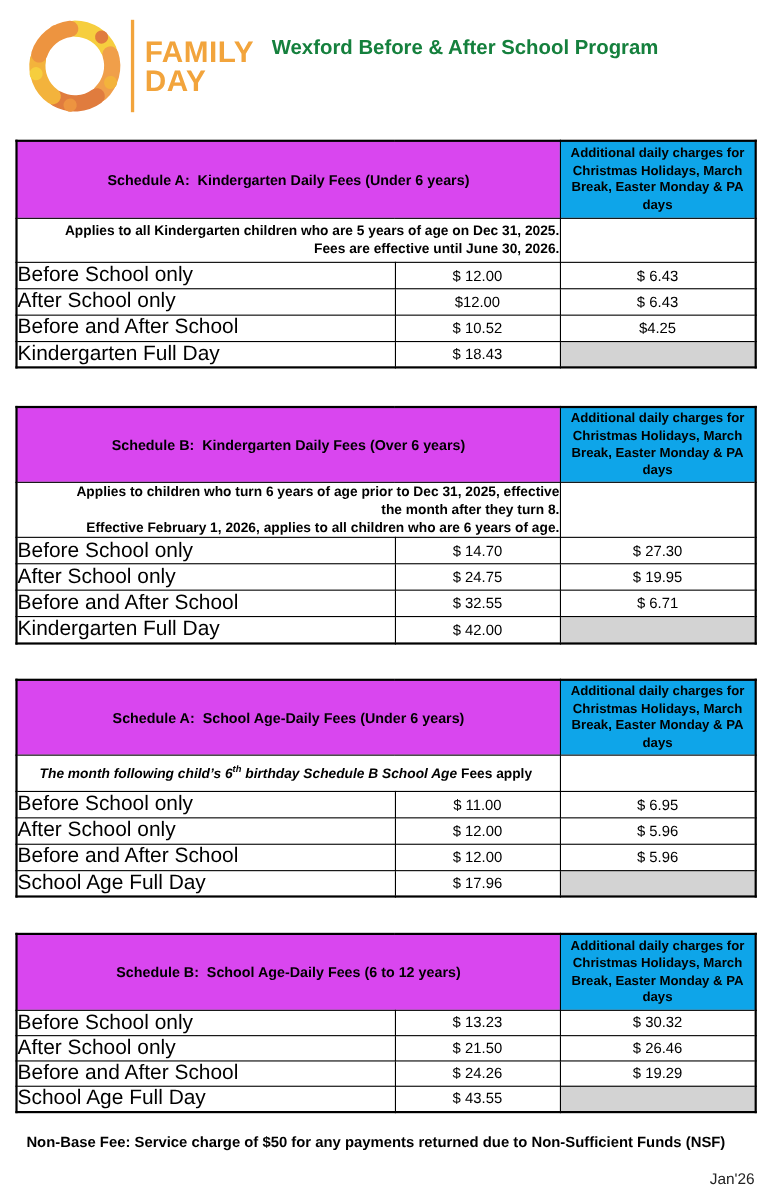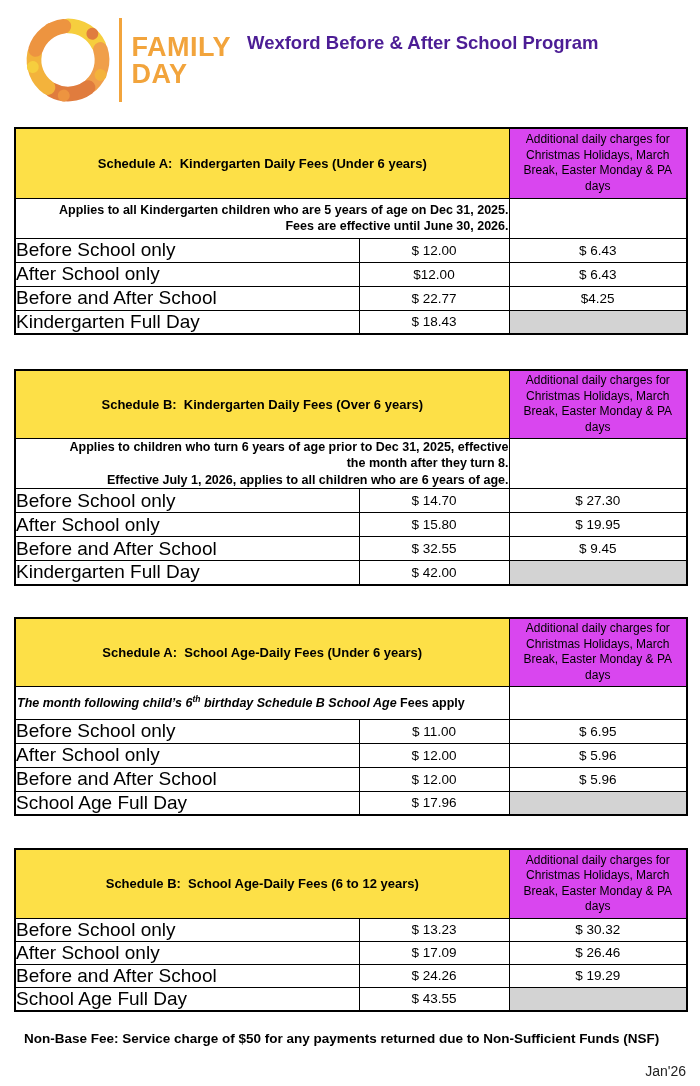--- a/index.html
+++ b/index.html
@@ -11,40 +11,40 @@
   
   .brand{position:absolute;left:22px;top:14px;display:flex;align-items:flex-start;}
   .pinwheel{width:92px;height:92px;display:block;}
   .brand-divider{width:2.5px;height:84px;margin:4px 0 0 5px;background:#F2A43C;}
   .brand-text{
     margin:20px 0 0 10px;font-weight:bold;font-size:27px;line-height:27px;
     letter-spacing:.5px;color:#F2A43C;
   }
   .doc-title{
     position:absolute;left:247px;top:31px;font-weight:bold;font-size:18.5px;
-    line-height:24.5px;color:#4c1d95;
+    line-height:24.5px;color:#15803d;
   }
   
   table.fee-table{
     position:absolute;left:14px;width:672px;border-collapse:collapse;
     table-layout:fixed;border:2px solid #000;
   }
   table.fee-table td{border:1.5px solid #000;vertical-align:middle;padding:0;}
   .c-label{width:344px;}.c-fee{width:150px;}.c-addl{width:178px;}
   .sched{
-    background:#fde047;font-weight:bold;font-size:13px;text-align:center;
+    background:#d946ef;font-weight:bold;font-size:13px;text-align:center;
     white-space:pre-wrap;
   }
   .addl-head{
-    background:#d946ef;font-weight:normal;font-size:12px;text-align:center;
+    background:#0ea5e9;font-weight:bold;font-size:12px;text-align:center;
     line-height:15.5px;padding:4px 8px;
   }
   .note{font-weight:bold;font-size:12.5px;line-height:16.5px;}
   .note.center{text-align:right;}
-  .note.left{text-align:left;padding:2px 1px;line-height:16px;}
+  .note.left{text-align:left;padding:2px 20px;line-height:16px;}
   .it{font-style:italic;}
   sup{font-size:8.5px;line-height:0;}
   .lbl{font-size:19px;padding-left:8px;}
   .fee,.extra{font-size:13.5px;text-align:center;}
   .gray{background:#d3d3d3;}
   .t1{top:127px;} .t1 .r-head{height:70px;} .t1 .r-note{height:40px;} .t1 .r-data{height:24px;}
   .t2{top:369px;} .t2 .r-head{height:68px;} .t2 .r-note{height:47px;} .t2 .r-data{height:24px;}
   .t3{top:617px;} .t3 .r-head{height:68px;} .t3 .r-note{height:33px;} .t3 .r-data{height:24px;}
   .t4{top:848px;} .t4 .r-head{height:69px;} .t4 .r-data{height:23px;}
   
@@ -113,21 +113,21 @@
       <td class="fee">$ 12.00</td>
       <td class="extra">$ 6.43</td>
     </tr>
     <tr class="r-data">
       <td class="lbl">After School only</td>
       <td class="fee">$12.00</td>
       <td class="extra">$ 6.43</td>
     </tr>
     <tr class="r-data">
       <td class="lbl">Before and After School</td>
-      <td class="fee">$ 22.77</td>
+      <td class="fee">$ 10.52</td>
       <td class="extra">$4.25</td>
     </tr>
     <tr class="r-data">
       <td class="lbl">Kindergarten Full Day</td>
       <td class="fee">$ 18.43</td>
       <td class="extra gray"></td>
     </tr>
   </tbody>
     </table>
 
@@ -139,38 +139,38 @@
       </colgroup>
     <tbody>
         <tr class="r-head">
       <td class="sched" colspan="2">Schedule B:  Kindergarten Daily Fees (Over 6 years)</td>
       <td class="addl-head">Additional daily charges for Christmas Holidays, March Break, Easter Monday &amp; PA days</td>
     </tr>
     <tr class="r-note">
       <td class="note center" colspan="2">
         <div>Applies to children who turn 6 years of age prior to Dec 31, 2025, effective</div>
         <div>the month after they turn 8.</div>
-        <div>Effective July 1, 2026, applies to all children who are 6 years of age.</div>
+        <div>Effective February 1, 2026, applies to all children who are 6 years of age.</div>
       </td>
       <td></td>
     </tr>
     <tr class="r-data">
       <td class="lbl">Before School only</td>
       <td class="fee">$ 14.70</td>
       <td class="extra">$ 27.30</td>
     </tr>
     <tr class="r-data">
       <td class="lbl">After School only</td>
-      <td class="fee">$ 15.80</td>
+      <td class="fee">$ 24.75</td>
       <td class="extra">$ 19.95</td>
     </tr>
     <tr class="r-data">
       <td class="lbl">Before and After School</td>
       <td class="fee">$ 32.55</td>
-      <td class="extra">$ 9.45</td>
+      <td class="extra">$ 6.71</td>
     </tr>
     <tr class="r-data">
       <td class="lbl">Kindergarten Full Day</td>
       <td class="fee">$ 42.00</td>
       <td class="extra gray"></td>
     </tr>
   </tbody>
     </table>
 
   <table class="fee-table t3">
@@ -222,21 +222,21 @@
       <td class="sched" colspan="2">Schedule B:  School Age-Daily Fees (6 to 12 years)</td>
       <td class="addl-head">Additional daily charges for Christmas Holidays, March Break, Easter Monday &amp; PA days</td>
     </tr>
     <tr class="r-data">
       <td class="lbl">Before School only</td>
       <td class="fee">$ 13.23</td>
       <td class="extra">$ 30.32</td>
     </tr>
     <tr class="r-data">
       <td class="lbl">After School only</td>
-      <td class="fee">$ 17.09</td>
+      <td class="fee">$ 21.50</td>
       <td class="extra">$ 26.46</td>
     </tr>
     <tr class="r-data">
       <td class="lbl">Before and After School</td>
       <td class="fee">$ 24.26</td>
       <td class="extra">$ 19.29</td>
     </tr>
     <tr class="r-data">
       <td class="lbl">School Age Full Day</td>
       <td class="fee">$ 43.55</td>

